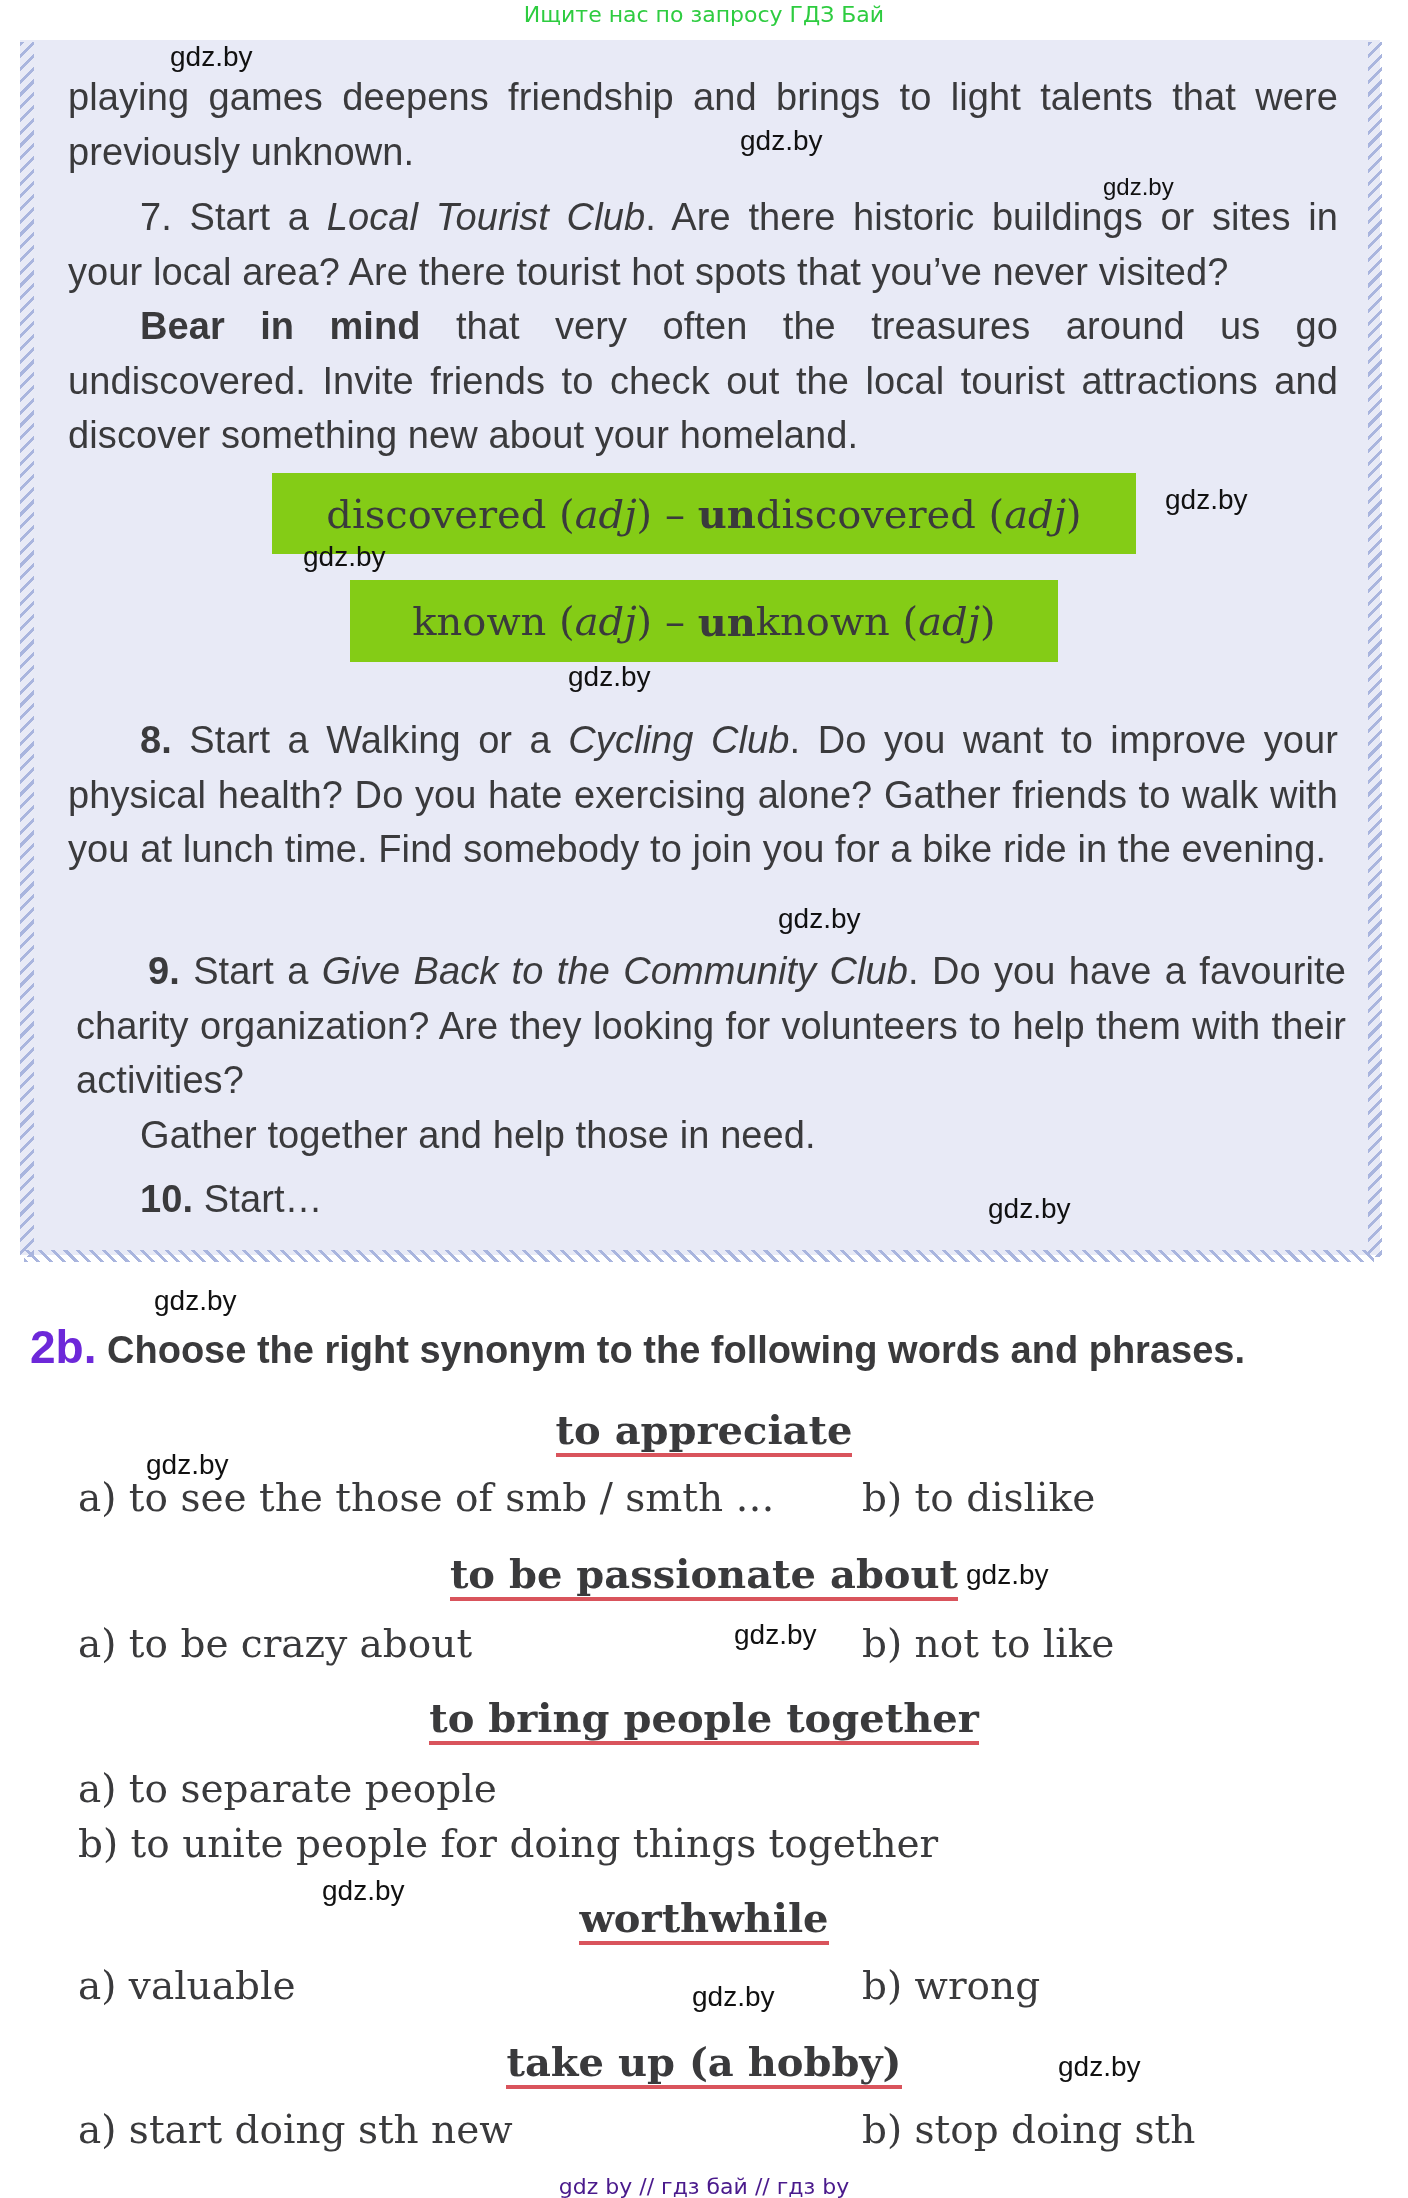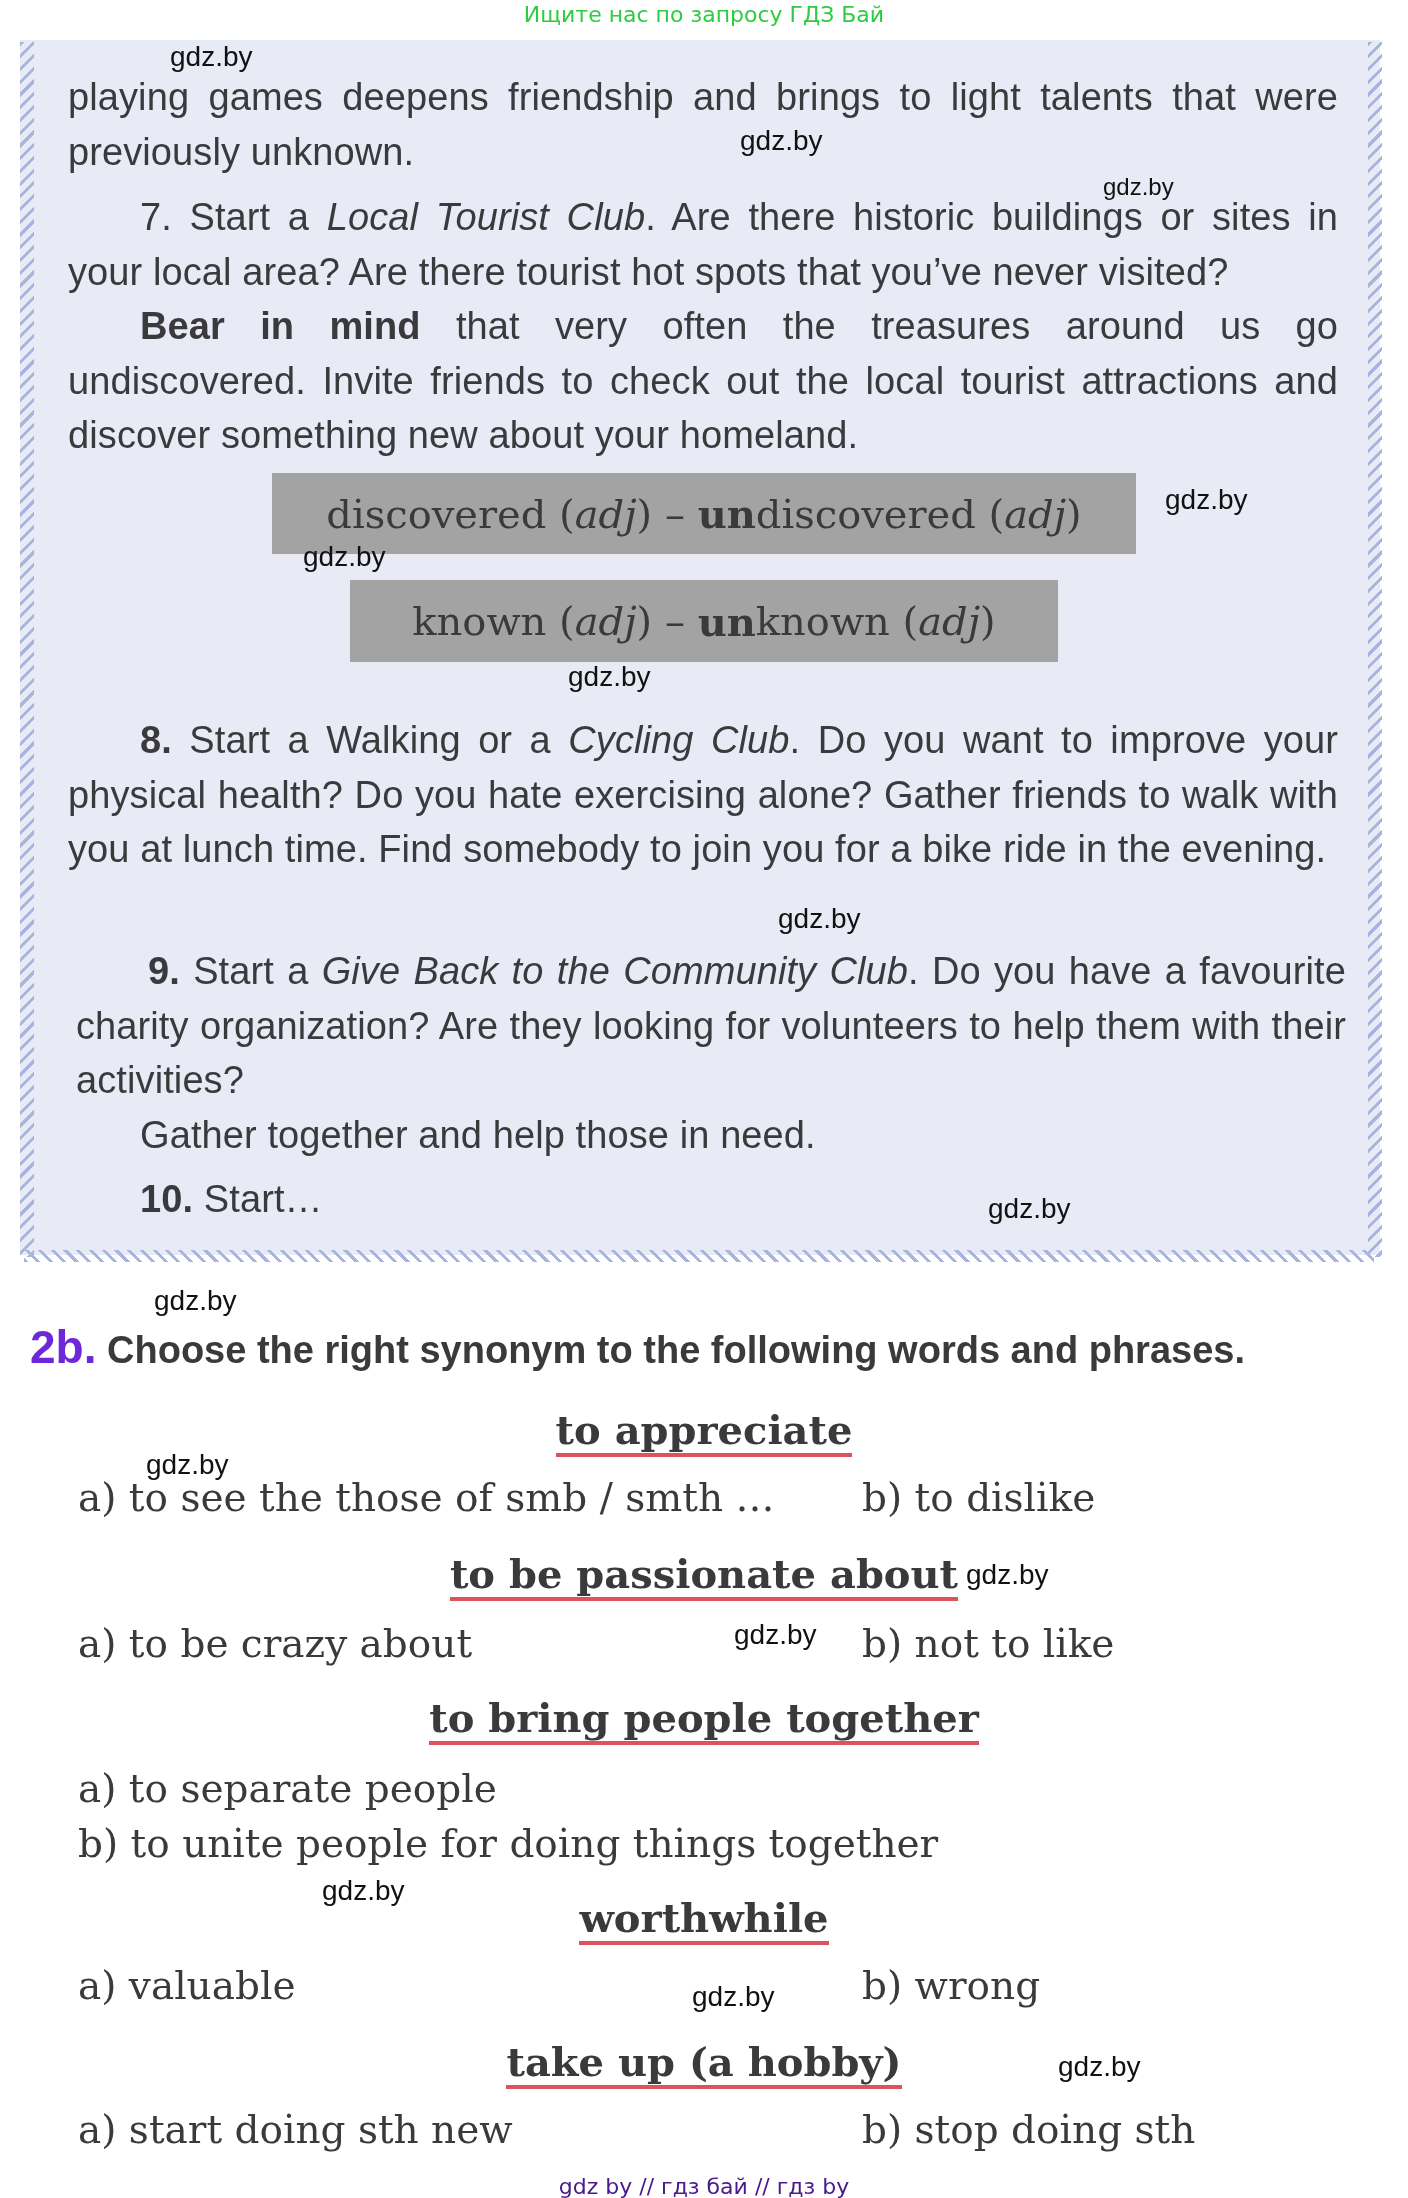--- a/index.html
+++ b/index.html
@@ -33,21 +33,21 @@
     }
     .para .indent { display: inline-block; width: 72px; }
     .para b { font-weight: bold; }
     .para i { font-style: italic; }
     .wm {
       position: absolute; font-family: "Liberation Sans", sans-serif;
       font-size: 28px; color: #111; line-height: 30px; white-space: nowrap;
     }
     .wm.small { font-size: 24px; }
     .pair-box {
-      position: absolute; background: #a3a3a3;
+      position: absolute; background: #84cc16;
       font-family: "DejaVu Serif", serif; font-size: 40px; color: #3a3a3c;
       display: flex; align-items: center; justify-content: center;
       white-space: nowrap;
     }
     .pair-box i { font-style: italic; }
     .pair-box b { font-weight: bold; }
     .task-title {
       position: absolute; left: 30px; top: 1320px; white-space: nowrap;
       font-family: "Liberation Sans", sans-serif; font-weight: bold; font-size: 38px; color: #3a3a3c;
     }

